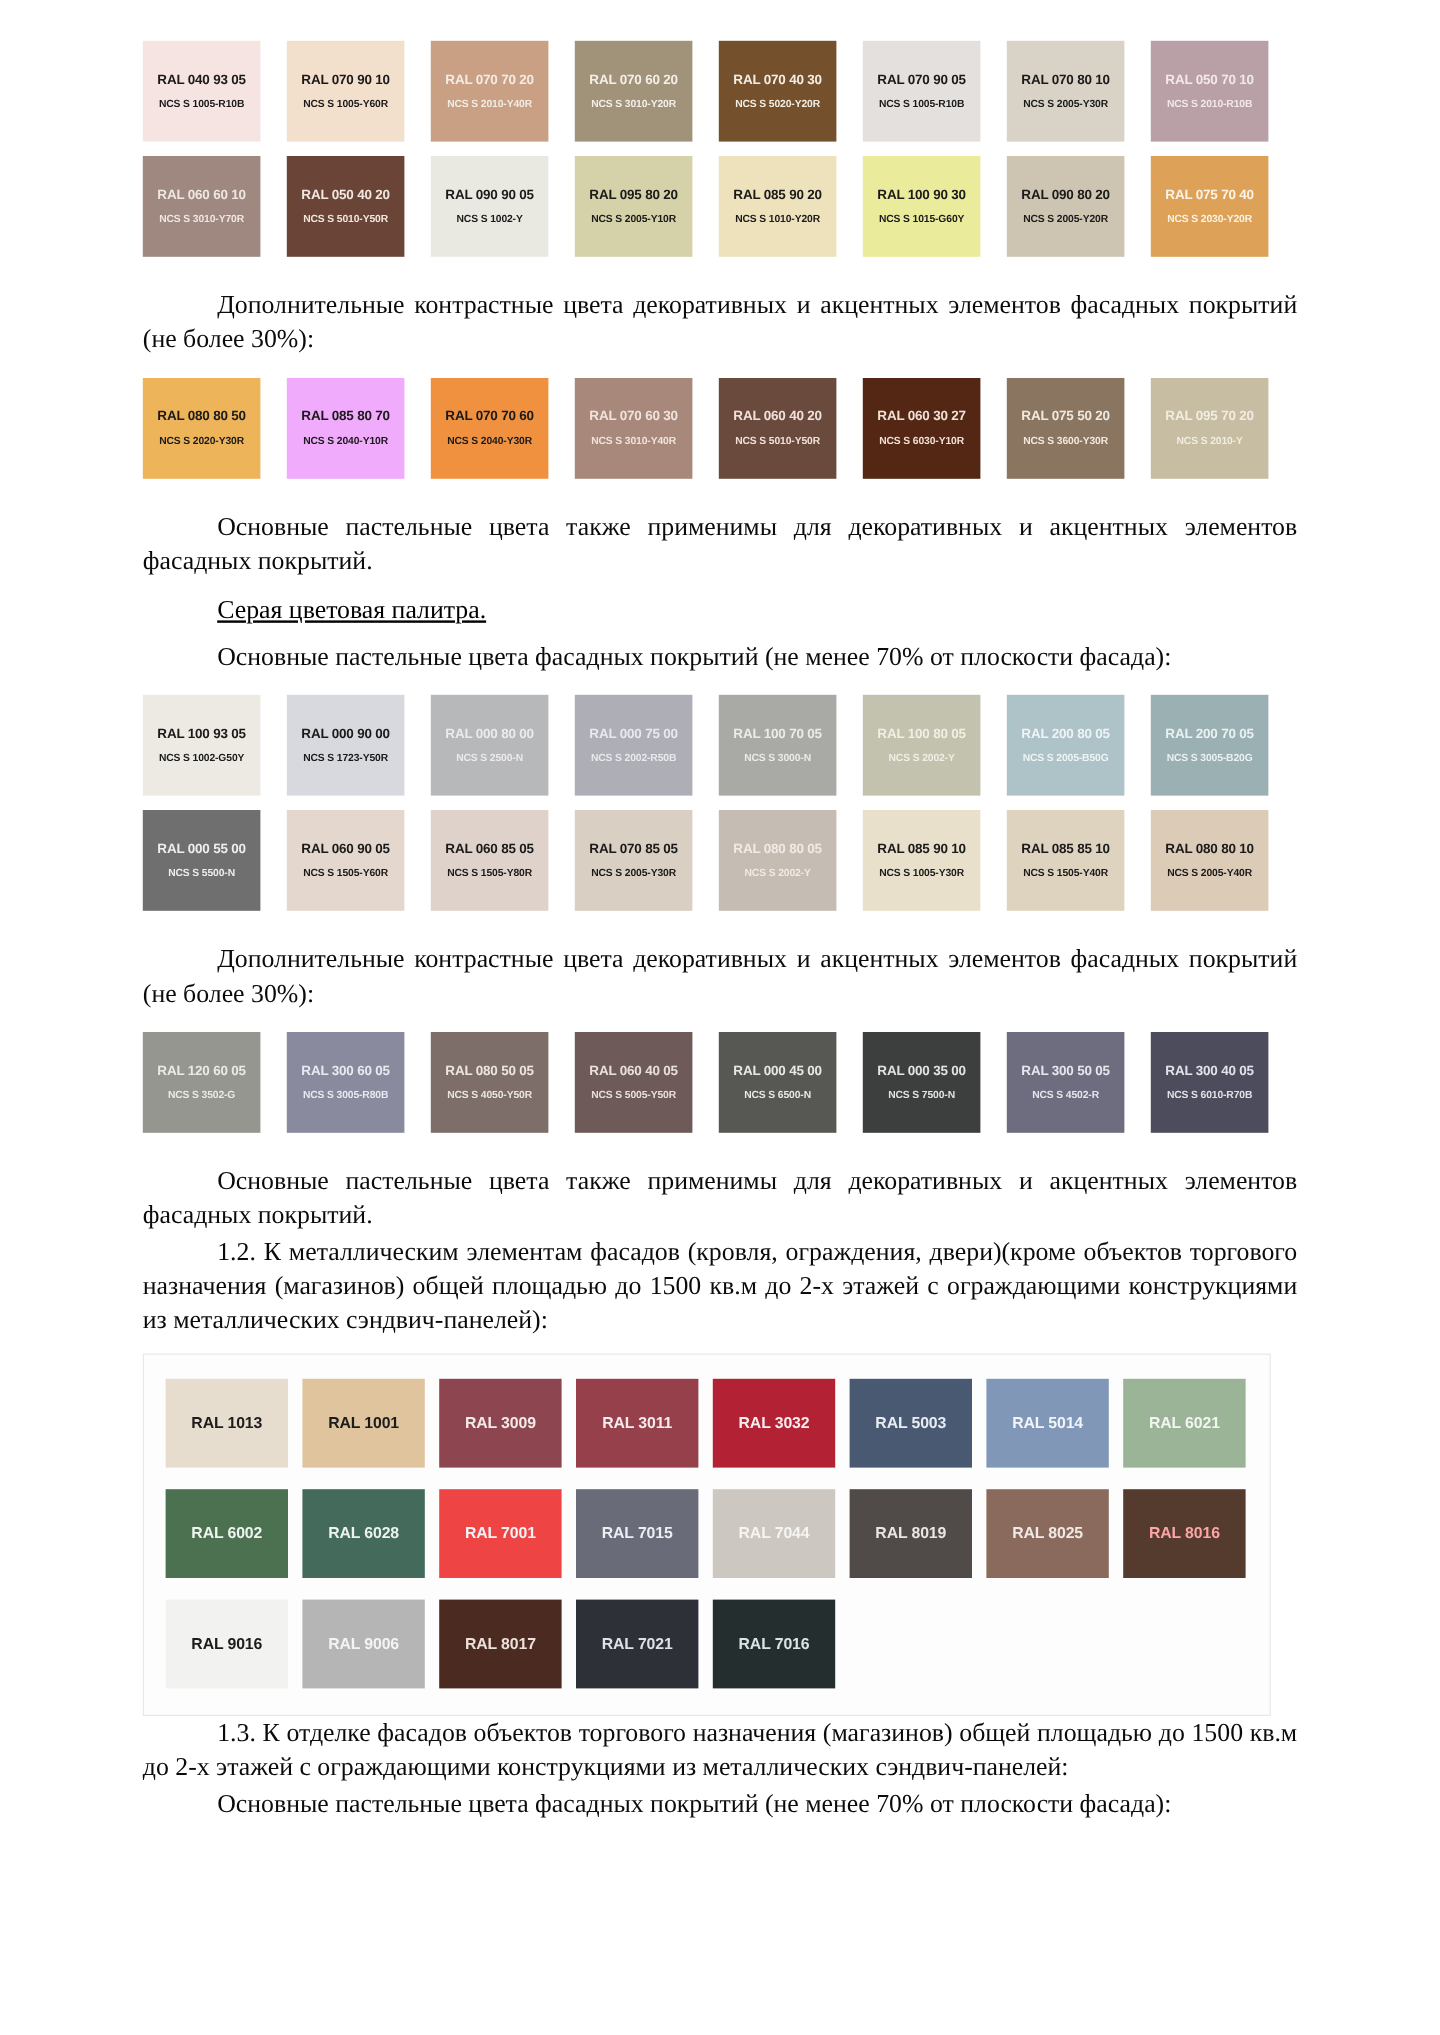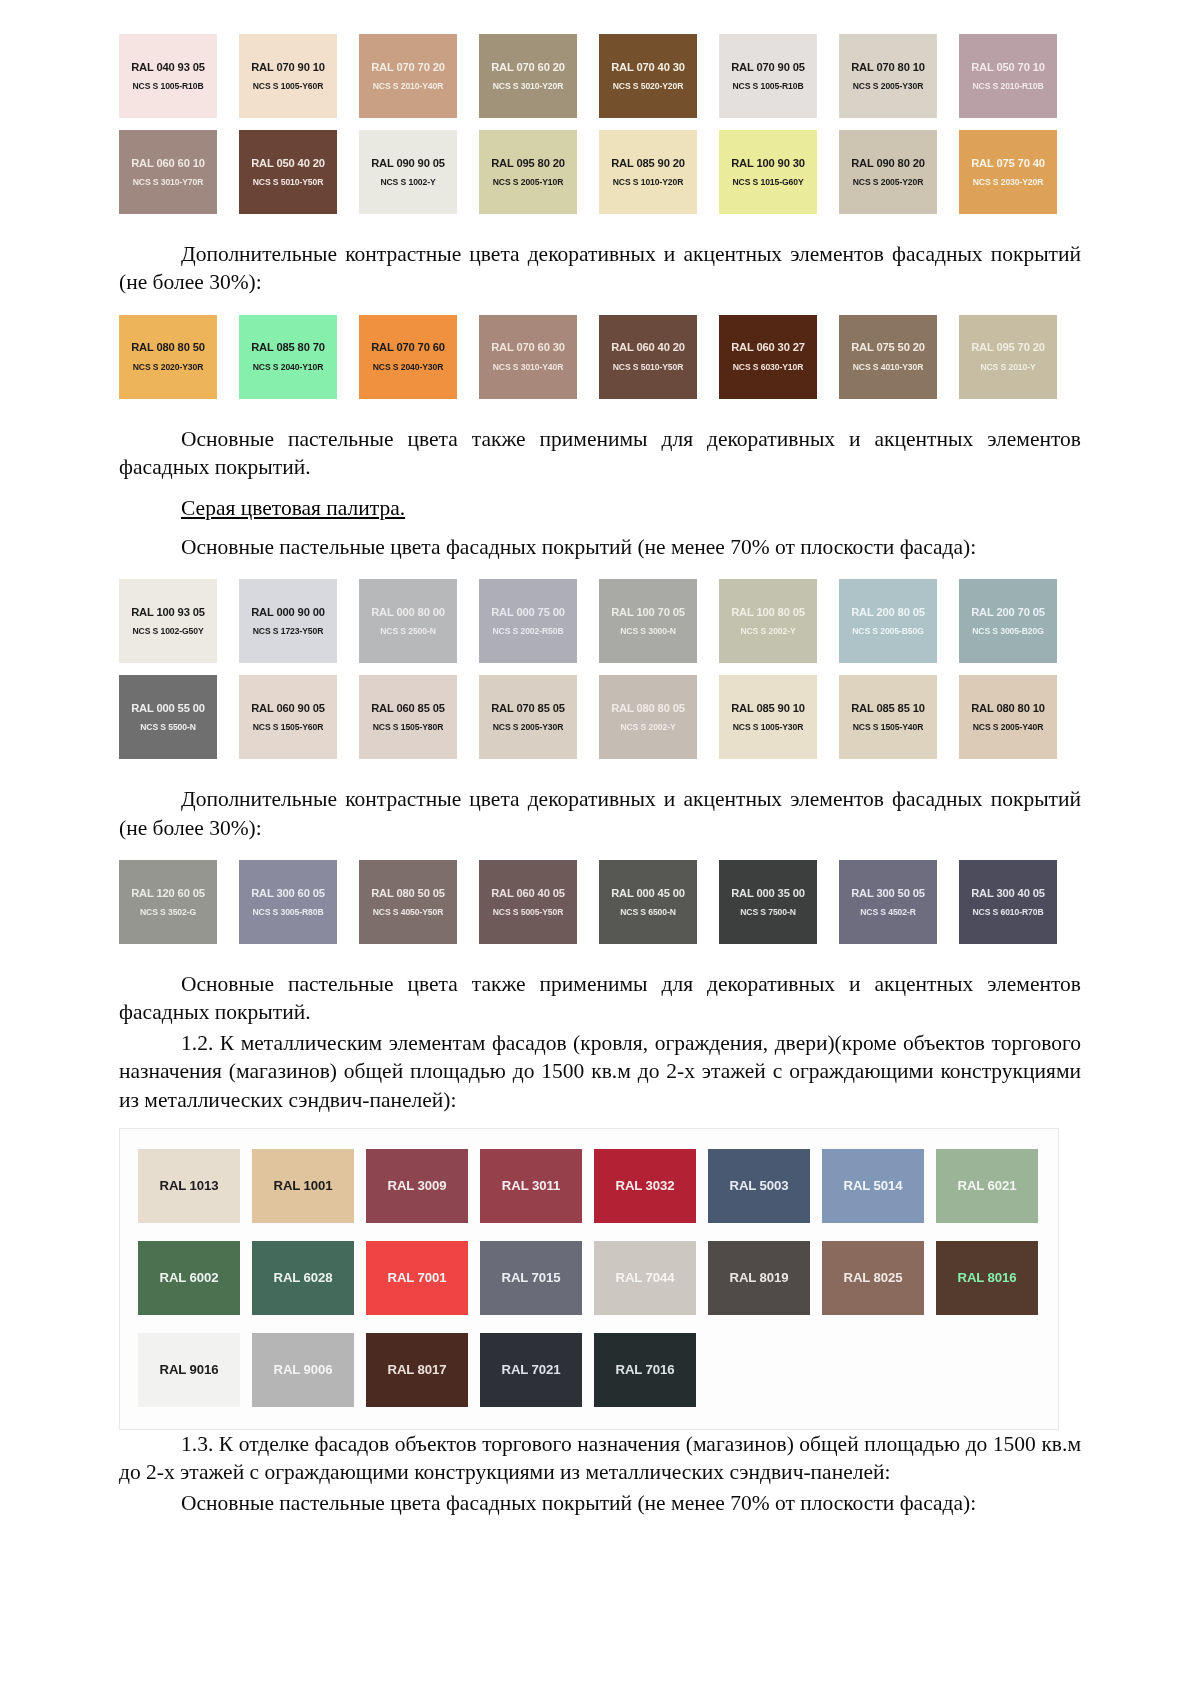--- a/index.html
+++ b/index.html
@@ -198,21 +198,21 @@
 
     <p class="para">Дополнительные контрастные цвета декоративных и акцентных элементов фасадных покрытий (не более 30%):</p>
 
     <div class="block-gap-b"></div>
 
     <div class="swatch-row" id="warmc1">
         <div class="swatch" style="background: rgb(238, 180, 90); color: rgb(26, 26, 26);">
           <div class="ral">RAL 080 80 50</div>
           <div class="ncs">NCS S 2020-Y30R</div>
         </div>
-        <div class="swatch" style="background: #86efac; color: rgb(26, 26, 26);">
+        <div class="swatch" style="background: #f0abfc; color: rgb(26, 26, 26);">
           <div class="ral">RAL 085 80 70</div>
           <div class="ncs">NCS S 2040-Y10R</div>
         </div>
         <div class="swatch" style="background: rgb(240, 145, 64); color: rgb(26, 26, 26);">
           <div class="ral">RAL 070 70 60</div>
           <div class="ncs">NCS S 2040-Y30R</div>
         </div>
         <div class="swatch" style="background: rgb(168, 136, 122); color: rgb(239, 228, 221);">
           <div class="ral">RAL 070 60 30</div>
           <div class="ncs">NCS S 3010-Y40R</div>
@@ -220,21 +220,21 @@
         <div class="swatch" style="background: rgb(107, 74, 62); color: rgb(239, 226, 219);">
           <div class="ral">RAL 060 40 20</div>
           <div class="ncs">NCS S 5010-Y50R</div>
         </div>
         <div class="swatch" style="background: rgb(83, 39, 19); color: rgb(239, 225, 216);">
           <div class="ral">RAL 060 30 27</div>
           <div class="ncs">NCS S 6030-Y10R</div>
         </div>
         <div class="swatch" style="background: rgb(138, 117, 97); color: rgb(240, 233, 223);">
           <div class="ral">RAL 075 50 20</div>
-          <div class="ncs">NCS S 4010-Y30R</div>
+          <div class="ncs">NCS S 3600-Y30R</div>
         </div>
         <div class="swatch" style="background: rgb(198, 189, 162); color: rgb(241, 237, 224);">
           <div class="ral">RAL 095 70 20</div>
           <div class="ncs">NCS S 2010-Y</div>
         </div>
       </div>
 
     <div class="block-gap-a"></div>
 
     <p class="para">Основные пастельные цвета также применимы для декоративных и акцентных элементов фасадных покрытий.</p>
@@ -405,21 +405,21 @@
           </div>
           <div class="ral-chip" style="background: rgb(204, 199, 192); color: rgb(247, 245, 242);">
             <span>RAL 7044</span>
           </div>
           <div class="ral-chip" style="background: rgb(80, 74, 72); color: rgb(233, 230, 229);">
             <span>RAL 8019</span>
           </div>
           <div class="ral-chip" style="background: rgb(138, 106, 92); color: rgb(241, 233, 229);">
             <span>RAL 8025</span>
           </div>
-          <div class="ral-chip" style="background: rgb(84, 59, 45); color: #86efac;">
+          <div class="ral-chip" style="background: rgb(84, 59, 45); color: #fca5a5;">
             <span>RAL 8016</span>
           </div>
         </div>
       <div class="ral-row" id="ralr3">
           <div class="ral-chip" style="background: rgb(242, 242, 241); color: rgb(28, 28, 28);">
             <span>RAL 9016</span>
           </div>
           <div class="ral-chip" style="background: rgb(181, 181, 181); color: rgb(244, 244, 244);">
             <span>RAL 9006</span>
           </div>

